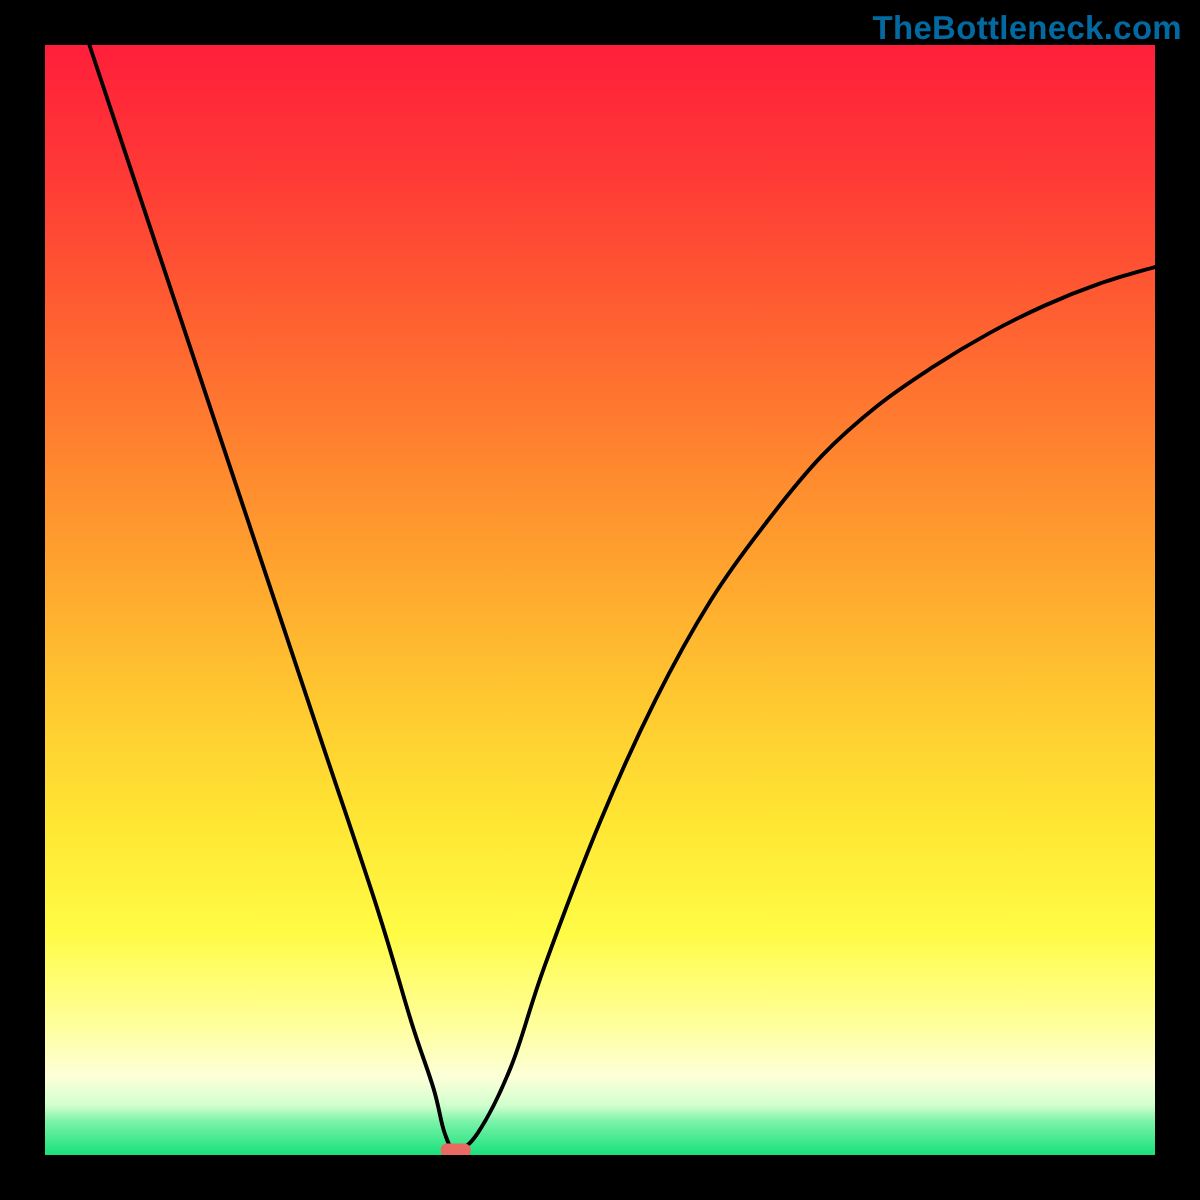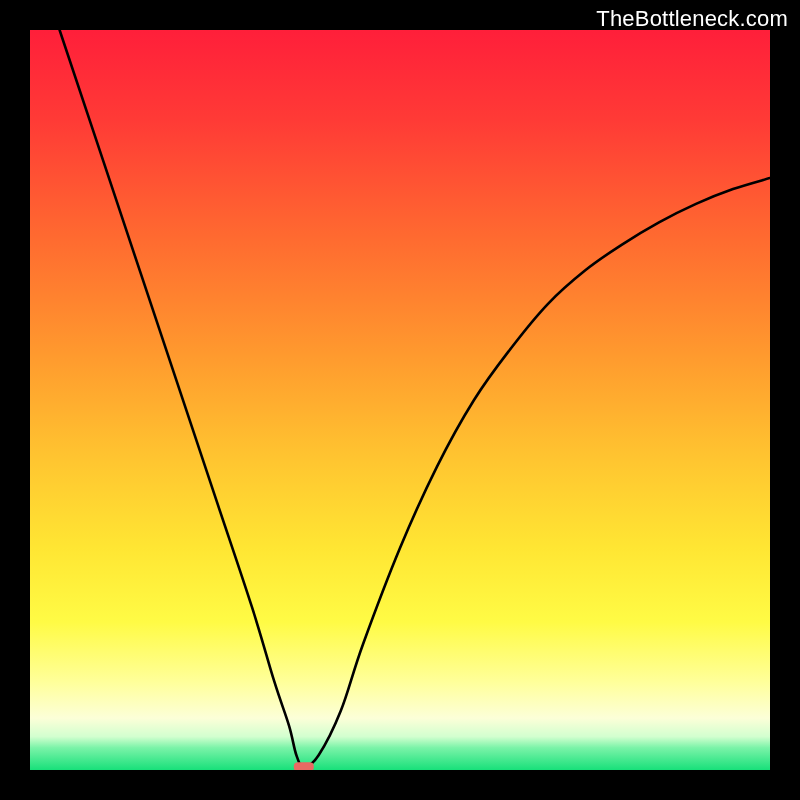--- a/index.html
+++ b/index.html
@@ -23,23 +23,23 @@
     position: absolute;
     left: 0;
     top: 0;
     width: 740px;
     height: 740px;
   }
   .watermark {
     position: absolute;
     top: 6px;
     right: 12px;
-    color: #ffffff;
+    color: #0369a1;
     font-size: 22px;
-    font-weight: 400;
+    font-weight: 700;
     letter-spacing: 0.2px;
   }
   svg {
     display: block;
   }
 </style>
 </head>
 <body>
 
 <div class="frame">

